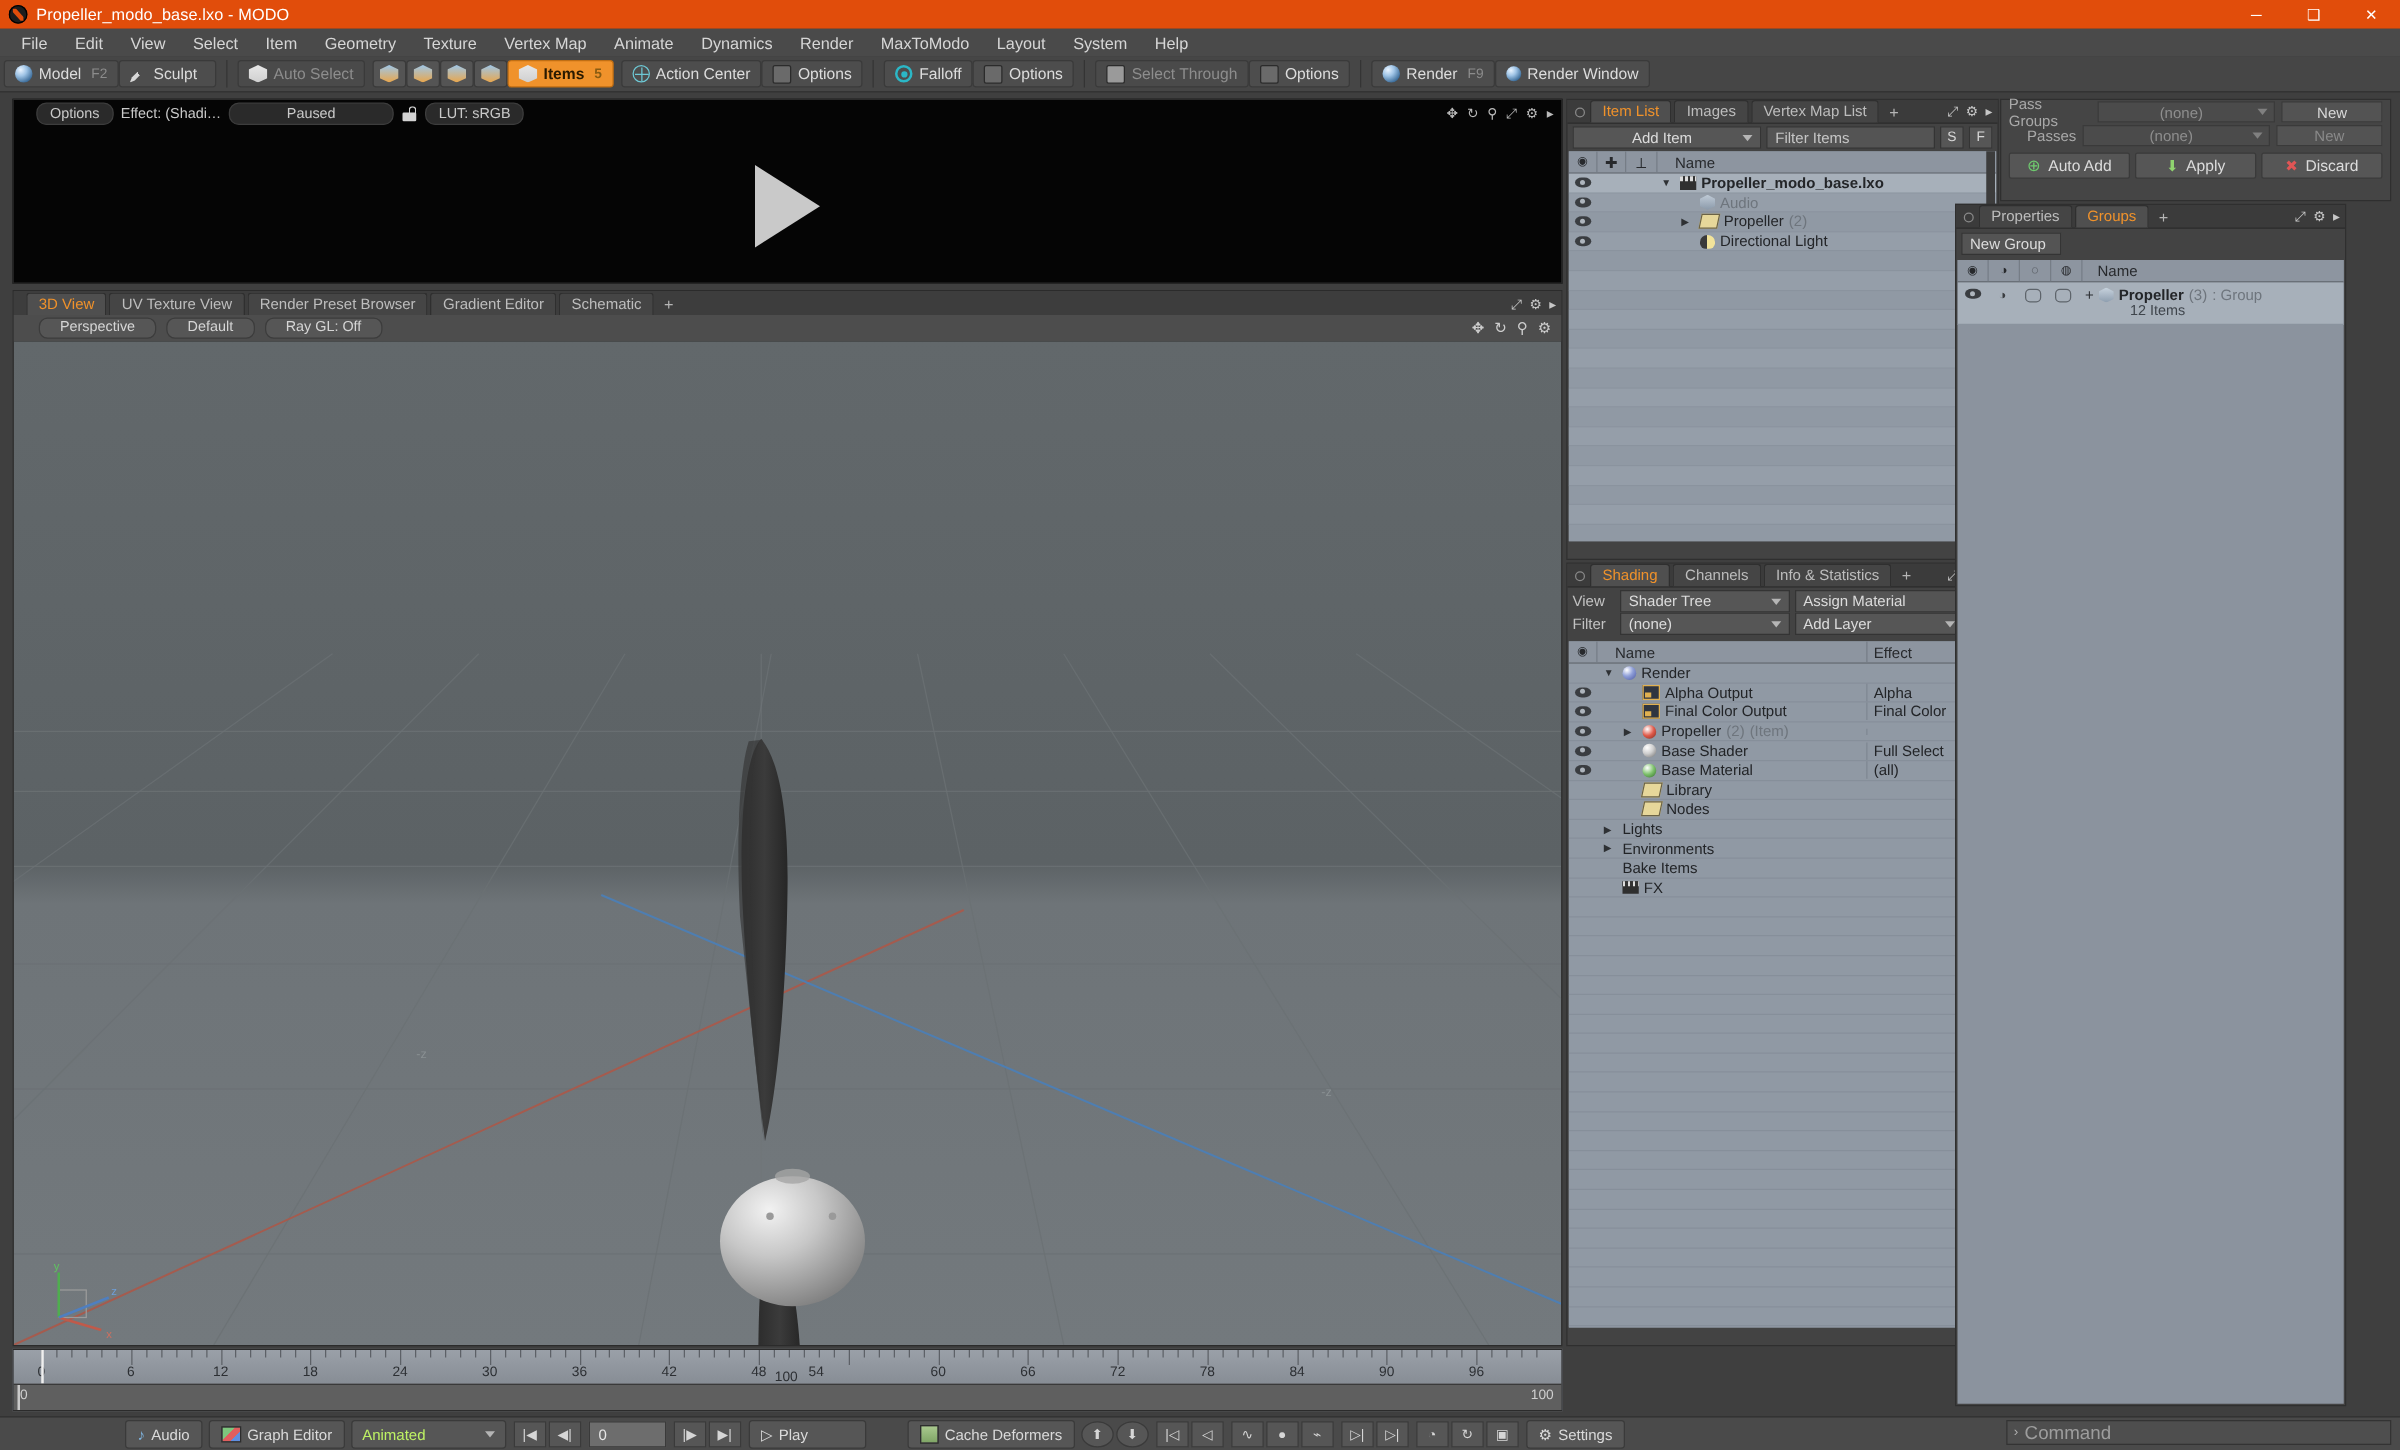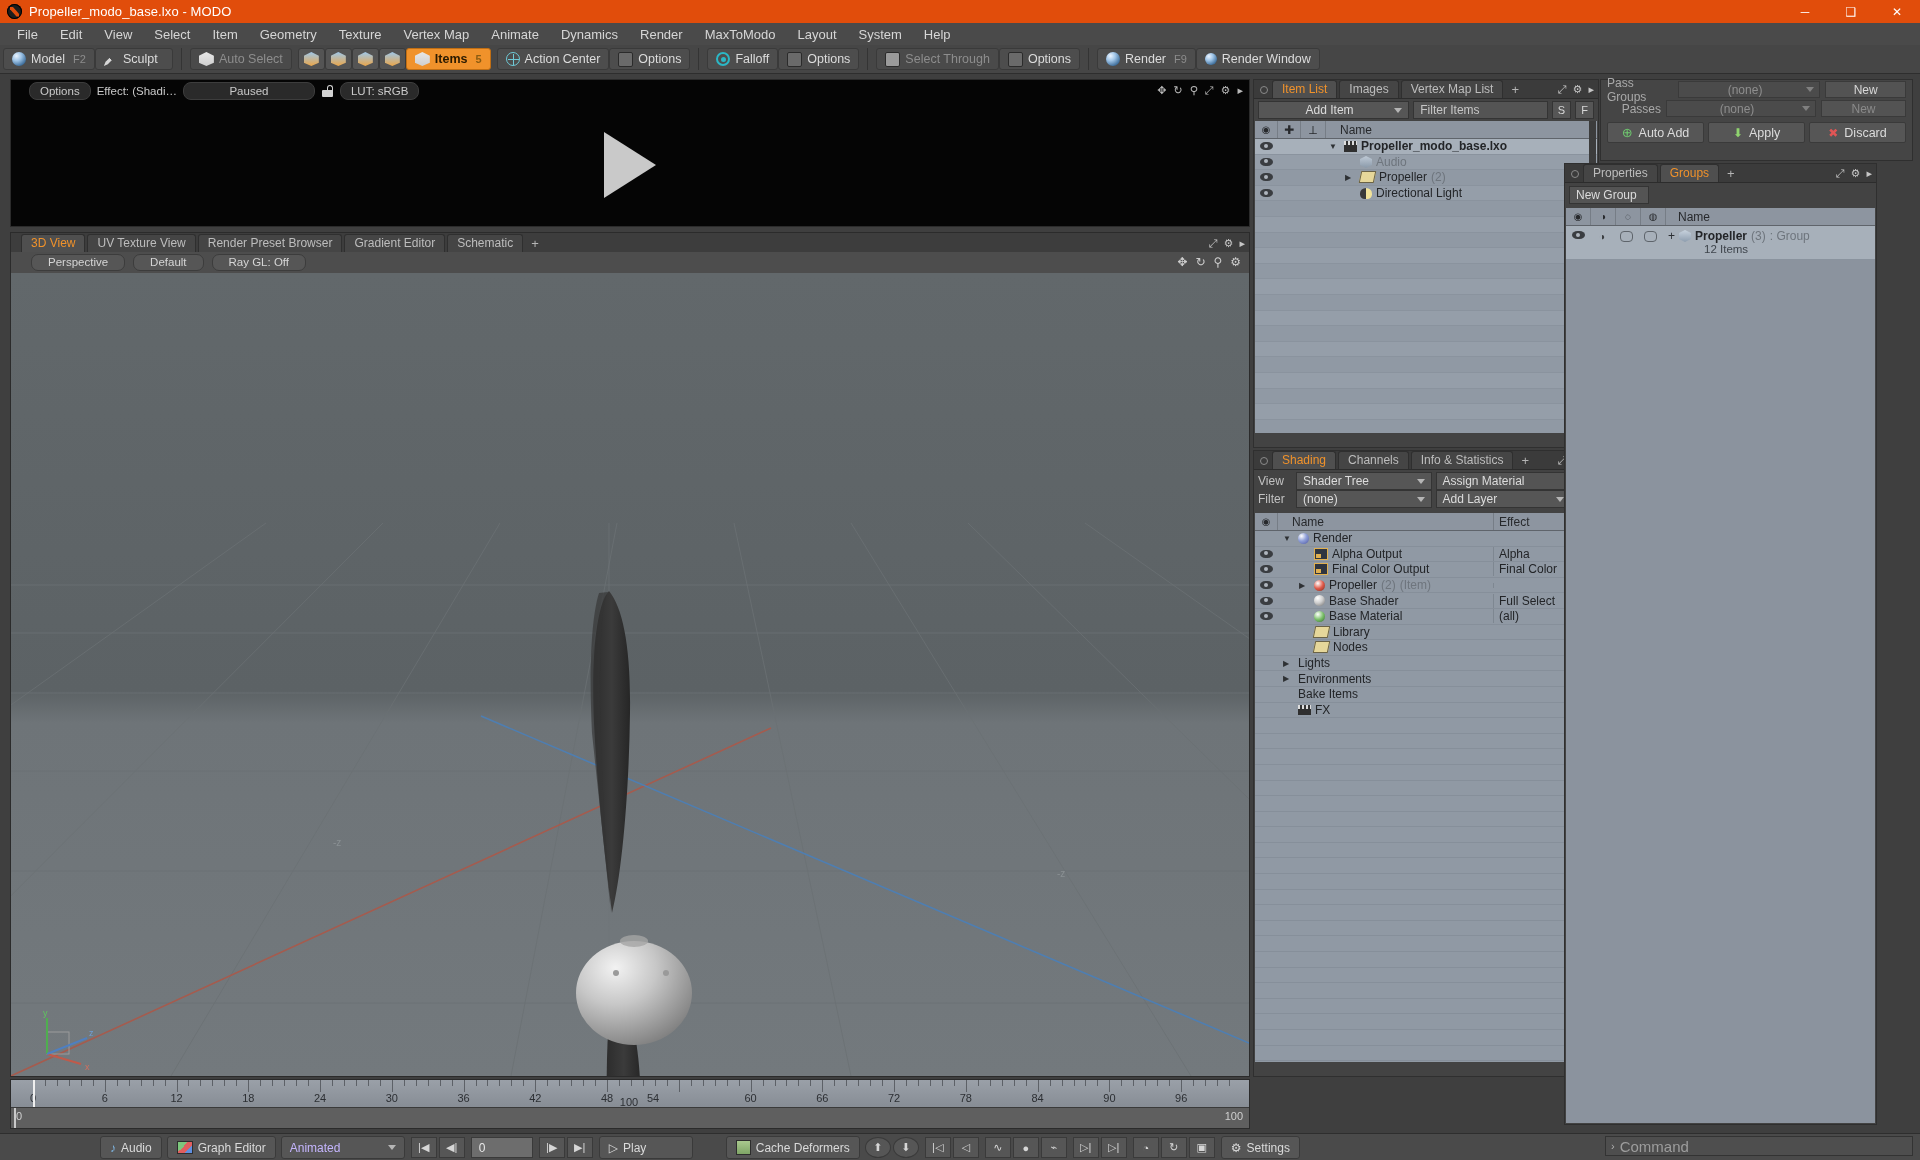--- a/index.html
+++ b/index.html
@@ -103,21 +103,21 @@
 
   
   #bottom{position:absolute;left:0;top:1133px;width:1920px;height:27px;background:#4a4a4a;
           border-top:1px solid #2e2e2e;display:flex;align-items:center;}
   .bbtn{height:21px;display:flex;align-items:center;gap:5px;padding:0 9px;background:#565656;
         border:1px solid #3a3a3a;border-radius:3px;color:#dadada;font-size:12px;margin-right:5px;white-space:nowrap;}
   .ibtn{width:26px;height:21px;display:flex;align-items:center;justify-content:center;background:#565656;
         border:1px solid #3a3a3a;color:#d6d6d6;font-size:11px;margin-right:2px;box-sizing:border-box;}
   .numfield{width:62px;height:21px;background:#6d6d6d;border:1px solid #3a3a3a;color:#e8e8e8;
             font-size:12px;display:flex;align-items:center;padding-left:7px;box-sizing:border-box;}
-  .dd{height:21px;background:#565656;border:1px solid #3a3a3a;border-radius:3px;color:#c4b5fd;font-size:12px;
+  .dd{height:21px;background:#565656;border:1px solid #3a3a3a;border-radius:3px;color:#bef264;font-size:12px;
       display:flex;align-items:center;padding:0 8px;min-width:106px;justify-content:space-between;}
   .caret{width:0;height:0;border-left:4px solid transparent;border-right:4px solid transparent;
          border-top:5px solid #b5b5b5;}
 
   
   #itemlist{left:1253px;top:79px;width:346px;height:369px;}
   #shading{left:1253px;top:450px;width:346px;height:627px;}
 
   .row2{display:flex;align-items:center;height:22px;padding:2px 4px;gap:4px;box-sizing:border-box;}
   .field{flex:1;height:18px;background:#545454;border:1px solid #343434;color:#dcdcdc;font-size:12px;

